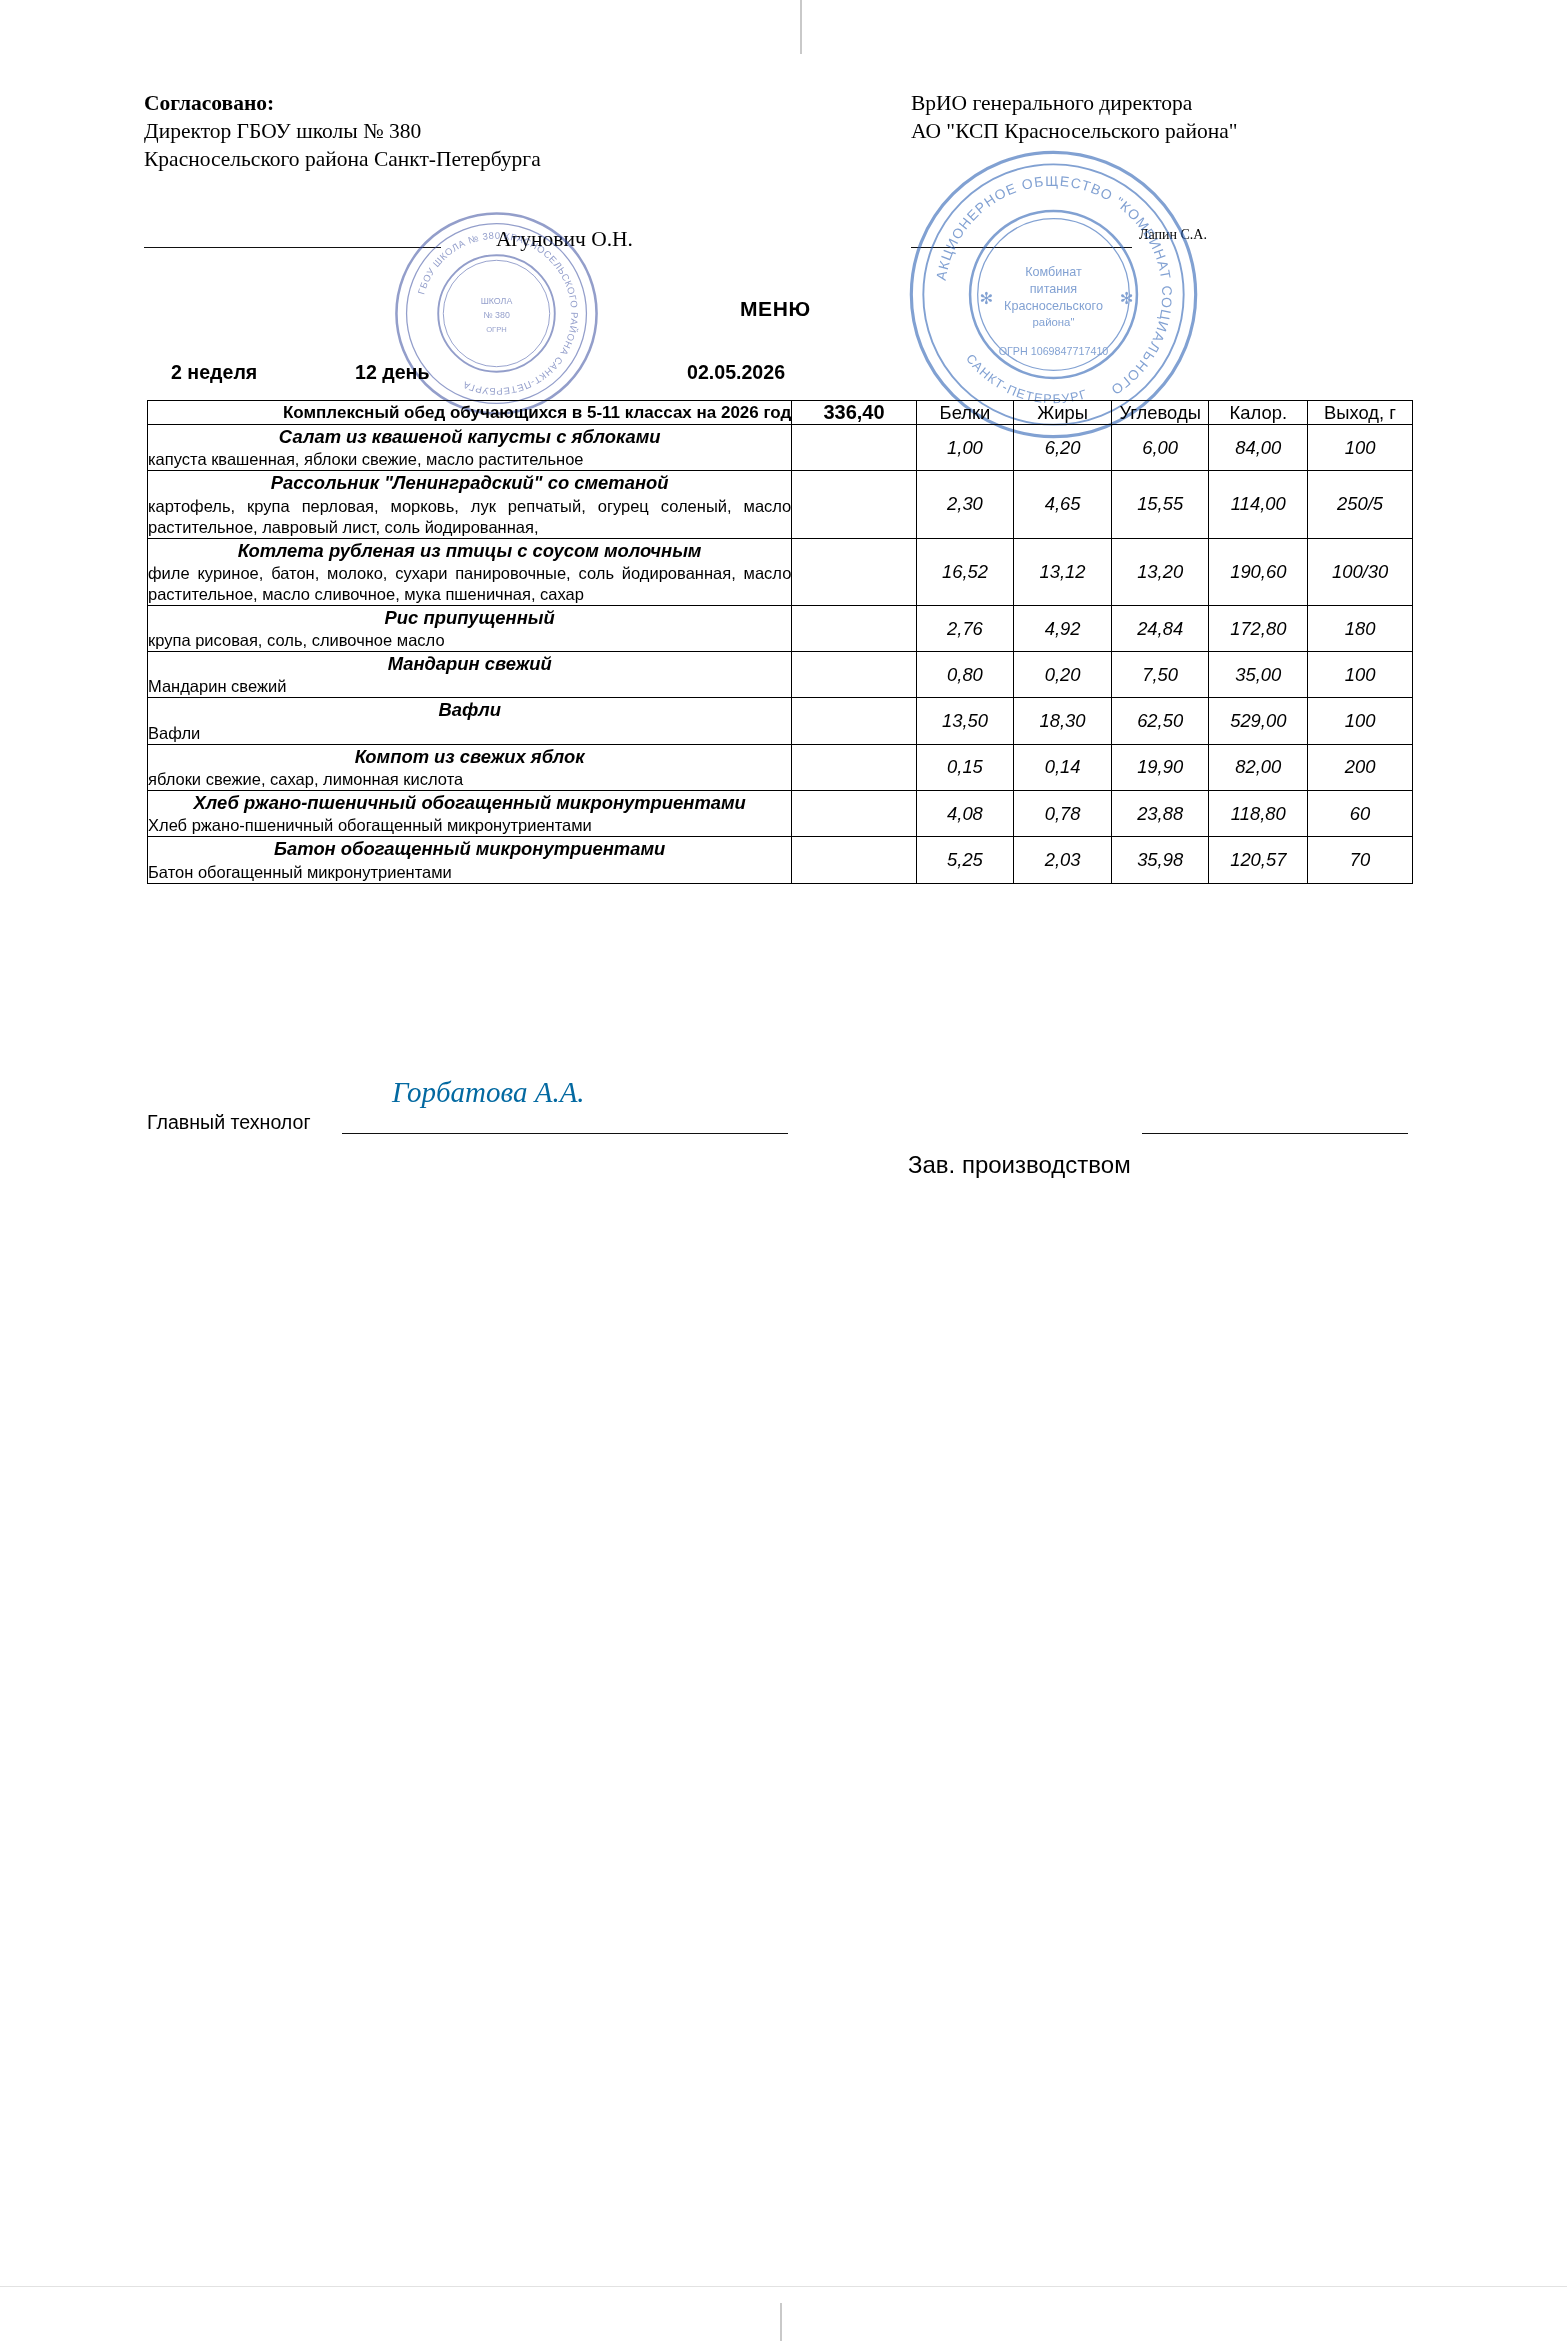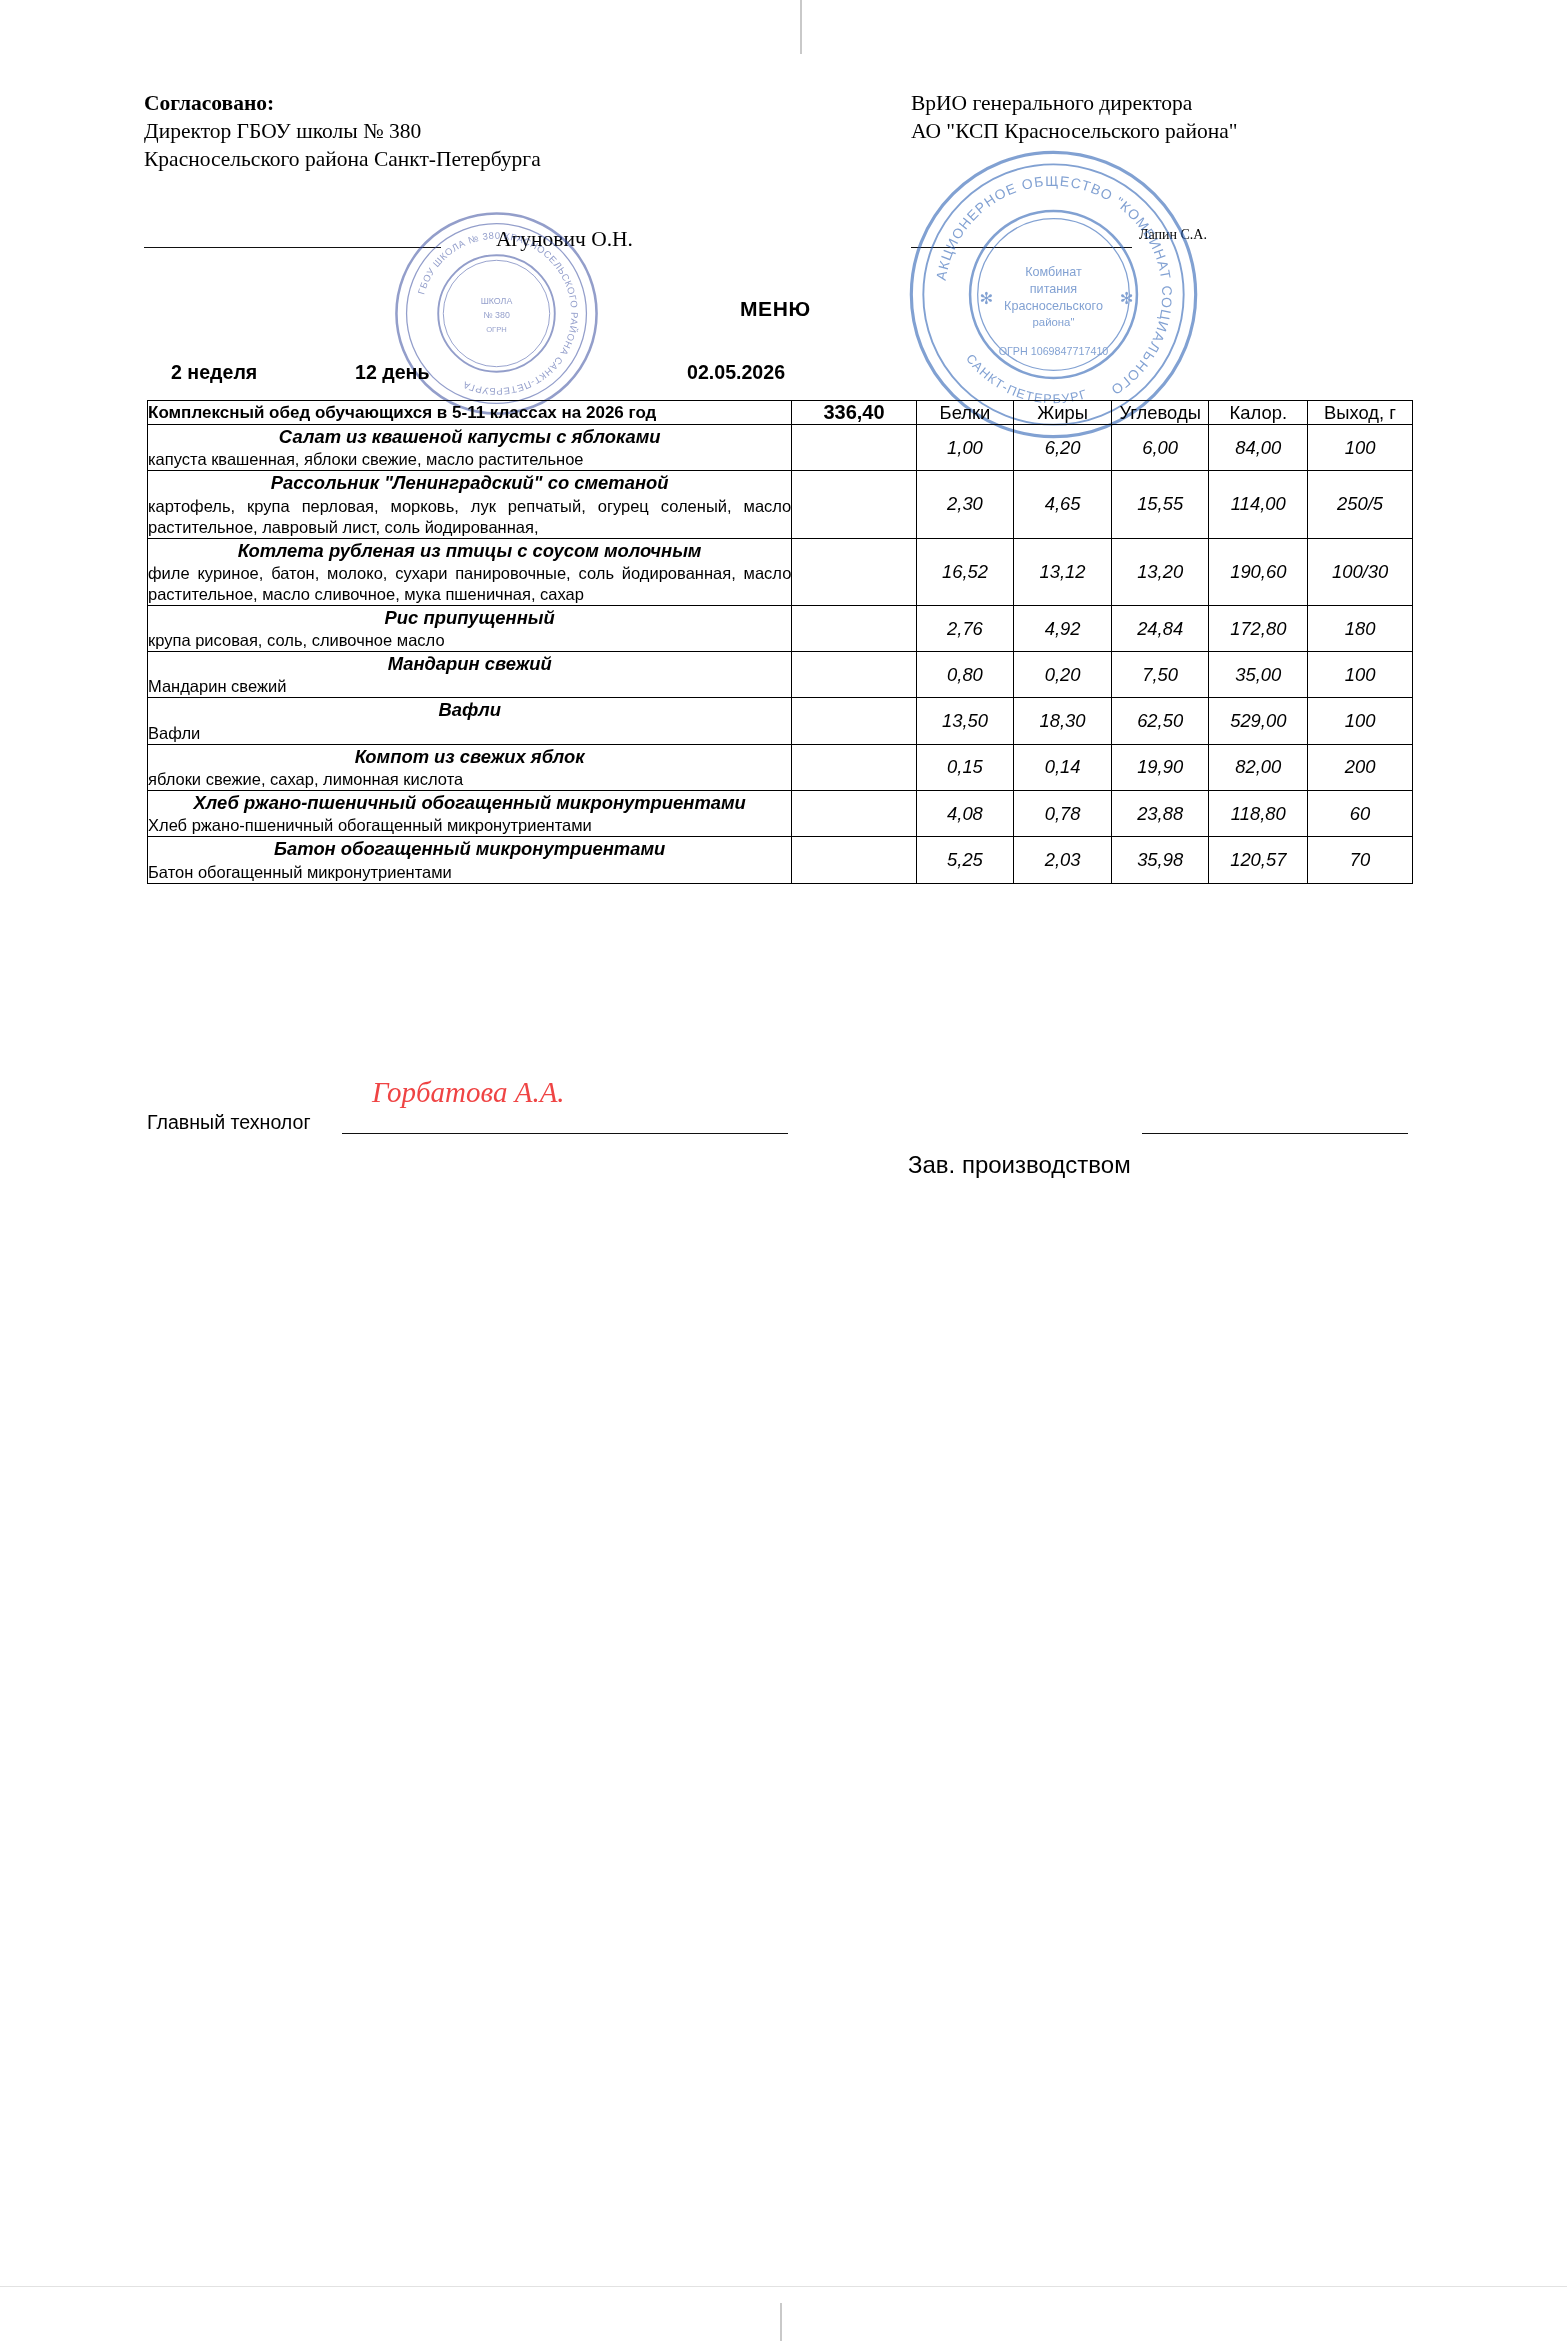--- a/index.html
+++ b/index.html
@@ -122,21 +122,21 @@
   }
   .col-name  { width: 626px; }
   .col-price { width: 120px; }
   .col-num   { width: 94px; }
   .col-cal   { width: 95px; }
   .col-out   { width: 101px; }
 
   .head-title {
     font-weight: bold;
     font-size: 17px;
-    text-align: left;
+    text-align: right;
     line-height: 21.5px;
     padding: 5px 19px;
   }
   .head-cell {
     font-weight: normal;
     font-size: 18.4px;
     text-align: center;
     padding: 6.3px 2.5px;
   }
   .head-price {
@@ -211,21 +211,21 @@
   }
   .hand {
     position: absolute;
     font-family: "Liberation Serif", serif;
     font-style: italic;
     color: #1c3f8f;
     pointer-events: none;
   }
   .sig1 { left: 165px; top: 202px; font-size: 40px; opacity:.85; transform: rotate(-5deg); }
   .sig2 { left: 949px; top: 199px; font-size: 37px; opacity:.85; transform: rotate(-4deg); }
-  .sig3 { left: 372px; top: 1076px; font-size: 29px; color:#ef4444; }
+  .sig3 { left: 392px; top: 1076px; font-size: 29px; color:#0369a1; }
   .sig4 { left: 626px; top: 1076px; font-size: 38px; color:#1c3f8f; transform: rotate(-6deg); }
   .sig5 { left: 1126px; top: 1069px; font-size: 39px; color:#1c3f8f; transform: rotate(-5deg); }
 </style>
 </head>
 <body>
 
 <div class="page">
 
   <div class="edge-line-top"></div>
   <div class="edge-hline"></div>

